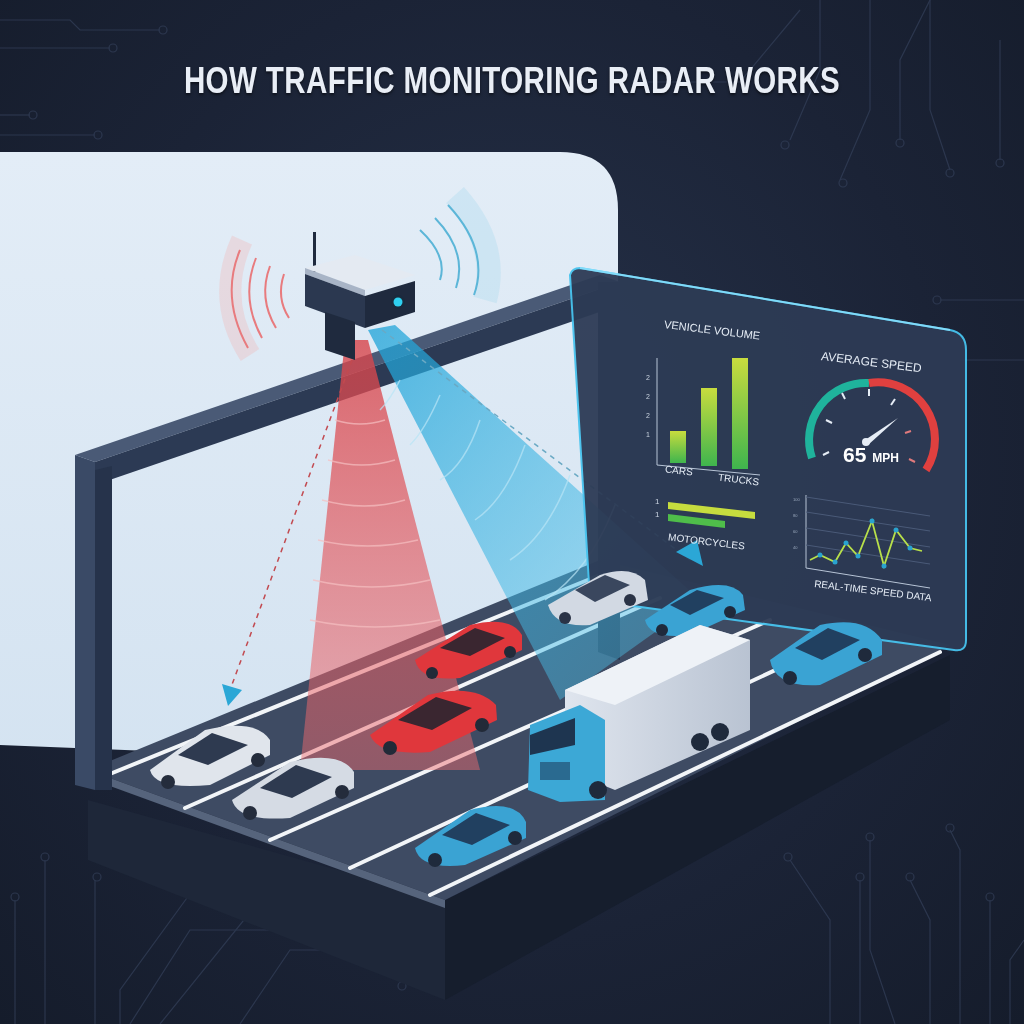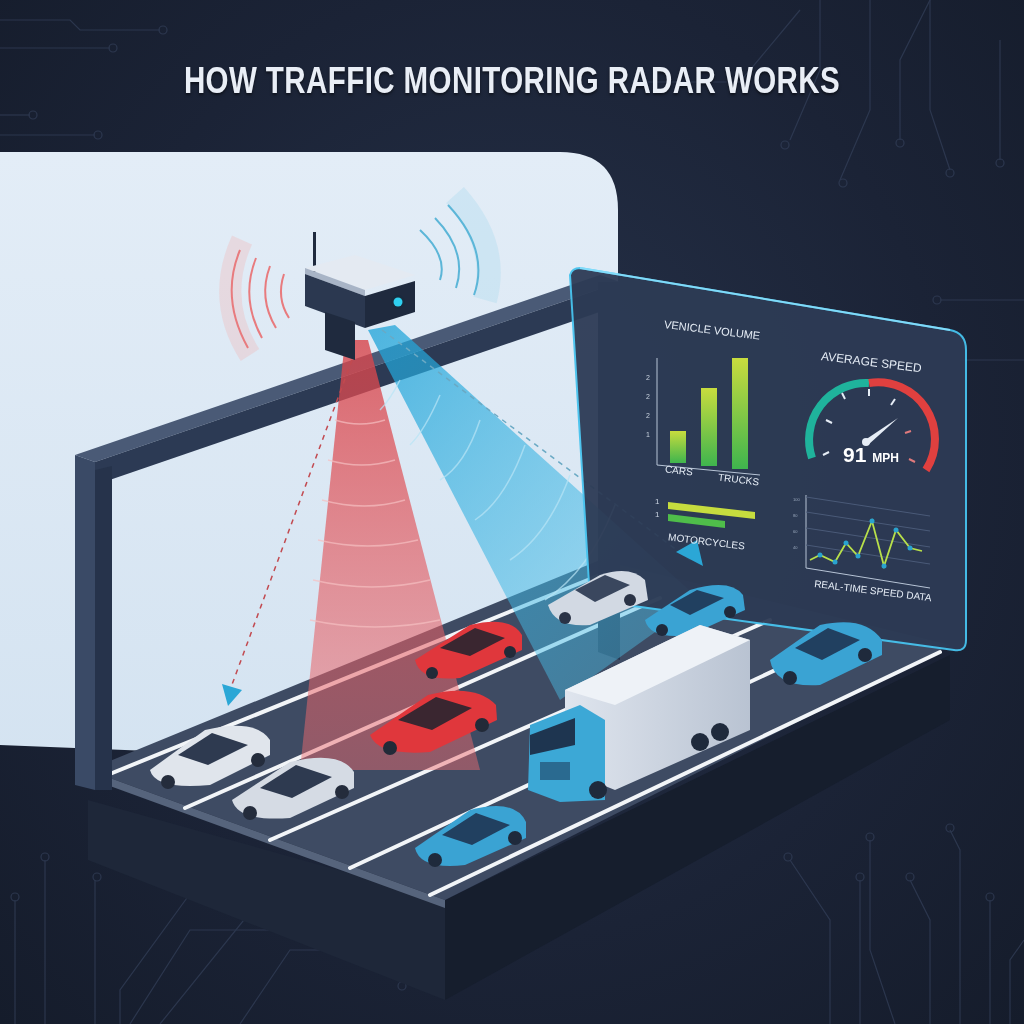--- a/index.html
+++ b/index.html
@@ -291,21 +291,21 @@
     <div>1</div>
   </div>
   <div style="position:absolute;left:665px;top:465px;transform:rotate(7deg);color:#e6edf6;font-size:10px;">CARS</div>
   <div style="position:absolute;left:718px;top:474px;transform:rotate(7deg);color:#e6edf6;font-size:10px;">TRUCKS</div>
   <div style="position:absolute;left:655px;top:497px;color:#c9d3e0;font-size:8px;">1</div>
   <div style="position:absolute;left:655px;top:510px;color:#c9d3e0;font-size:8px;">1</div>
   <div style="position:absolute;left:668px;top:536px;transform:rotate(7deg);color:#e6edf6;font-size:10px;">MOTORCYCLES</div>
 
   <div style="position:absolute;left:822px;top:349px;transform:rotate(7deg);transform-origin:left top;color:#e6edf6;font-size:12px;">AVERAGE SPEED</div>
   <div style="position:absolute;left:843px;top:443px;color:#ffffff;font-size:21px;font-weight:bold;">
-    <span>91</span>
+    <span>65</span>
     <span style="font-size:12px;font-weight:bold;">MPH</span>
   </div>
 
   <div style="position:absolute;left:793px;top:492px;color:#9aa8bd;font-size:4px;line-height:16px;">
     <div>100</div>
     <div>80</div>
     <div>60</div>
     <div>40</div>
   </div>
   <div style="position:absolute;left:815px;top:578px;transform:rotate(7deg);transform-origin:left top;color:#e6edf6;font-size:10px;">REAL-TIME SPEED DATA</div>

